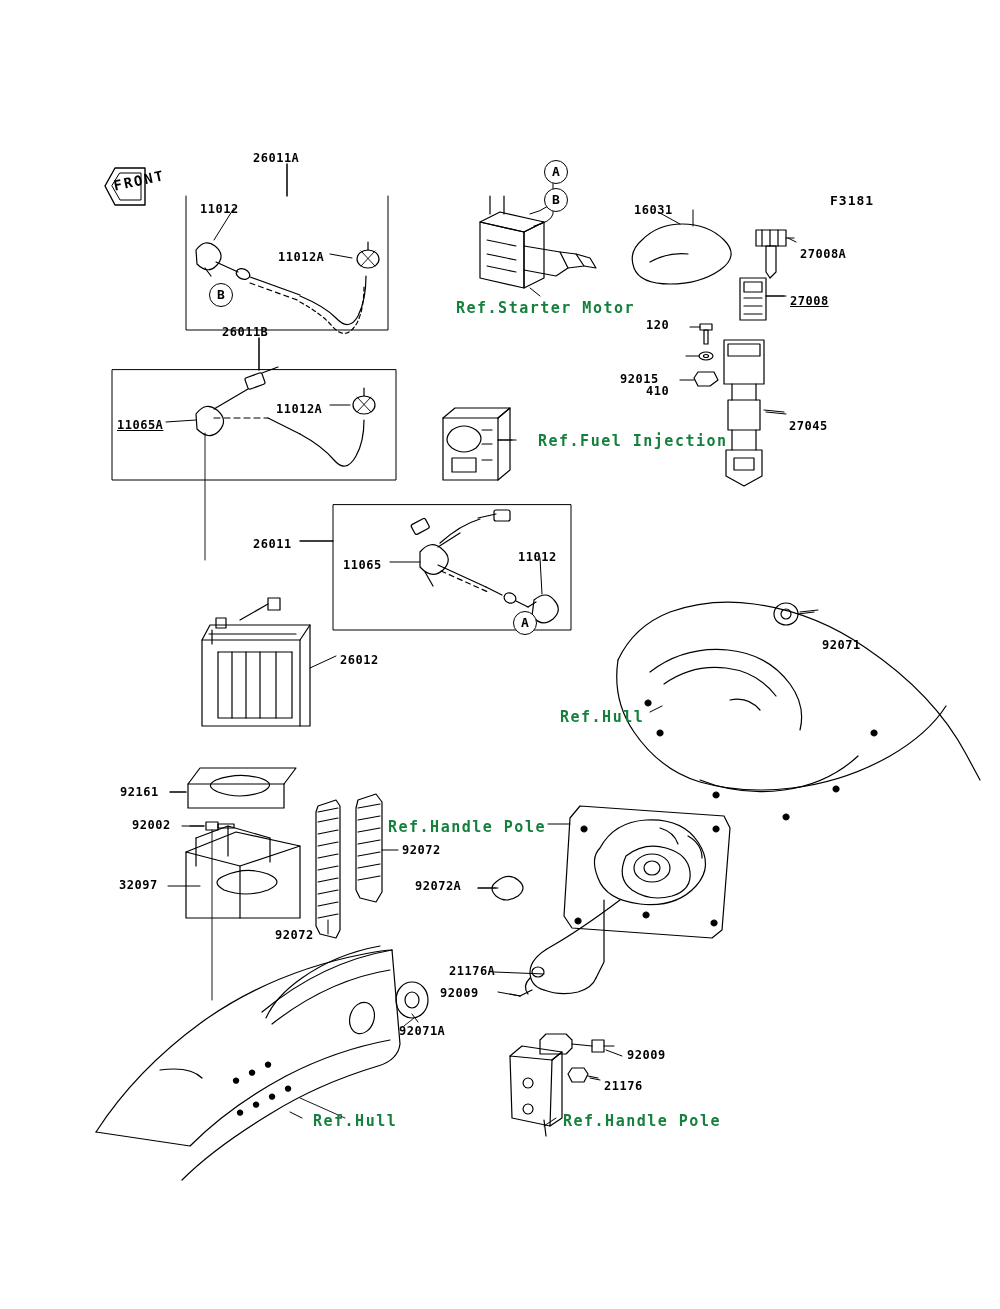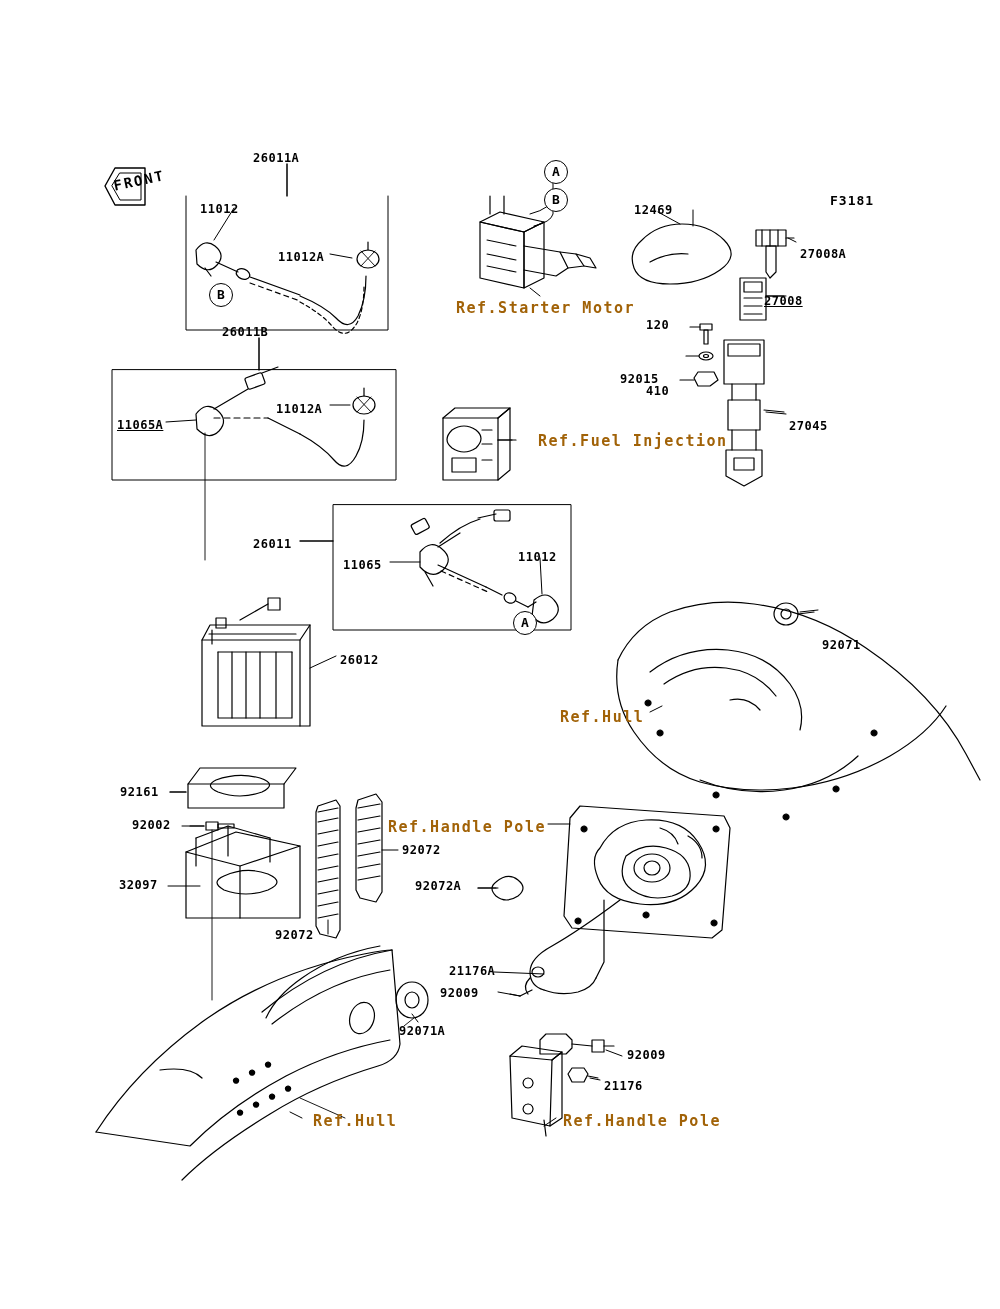--- a/index.html
+++ b/index.html
@@ -22,21 +22,21 @@
     font-weight: bold;
     color: #000000;
     white-space: nowrap;
     letter-spacing: 0.5px;
   }
   .ref {
     position: absolute;
     font-family: "DejaVu Sans Mono", monospace;
     font-size: 15px;
     font-weight: bold;
-    color: #a16207;
+    color: #15803d;
     white-space: nowrap;
     letter-spacing: 1.5px;
   }
   .sheetcode {
     position: absolute;
     font-family: "DejaVu Sans Mono", monospace;
     font-size: 13px;
     font-weight: bold;
     letter-spacing: 1px;
     color: #000000;
@@ -421,23 +421,23 @@
   <div class="lbl" style="left:253px; top:151px;">26011A</div>
   <div class="lbl" style="left:200px; top:202px;">11012</div>
   <div class="lbl" style="left:278px; top:250px;">11012A</div>
   <div class="lbl" style="left:222px; top:325px;">26011B</div>
   <div class="lbl" style="left:117px; top:418px;text-decoration:underline;">11065A</div>
   <div class="lbl" style="left:276px; top:402px;">11012A</div>
   <div class="lbl" style="left:253px; top:537px;">26011</div>
   <div class="lbl" style="left:343px; top:558px;">11065</div>
   <div class="lbl" style="left:518px; top:550px;">11012</div>
   <div class="lbl" style="left:340px; top:653px;">26012</div>
-  <div class="lbl" style="left:634px; top:203px;">12469</div>
+  <div class="lbl" style="left:634px; top:203px;">16031</div>
   <div class="lbl" style="left:800px; top:247px;">27008A</div>
-  <div class="lbl" style="left:764px; top:294px;text-decoration:underline;">27008</div>
+  <div class="lbl" style="left:790px; top:294px;text-decoration:underline;">27008</div>
   <div class="lbl" style="left:646px; top:318px;">120</div>
   <div class="lbl" style="left:646px; top:348px;margin-top:36px;">410</div>
   <div class="lbl" style="left:620px; top:372px;">92015</div>
   <div class="lbl" style="left:789px; top:419px;">27045</div>
   <div class="lbl" style="left:822px; top:638px;">92071</div>
   <div class="lbl" style="left:120px; top:785px;">92161</div>
   <div class="lbl" style="left:132px; top:818px;">92002</div>
   <div class="lbl" style="left:119px; top:878px;">32097</div>
   <div class="lbl" style="left:402px; top:843px;">92072</div>
   <div class="lbl" style="left:415px; top:879px;">92072A</div>

